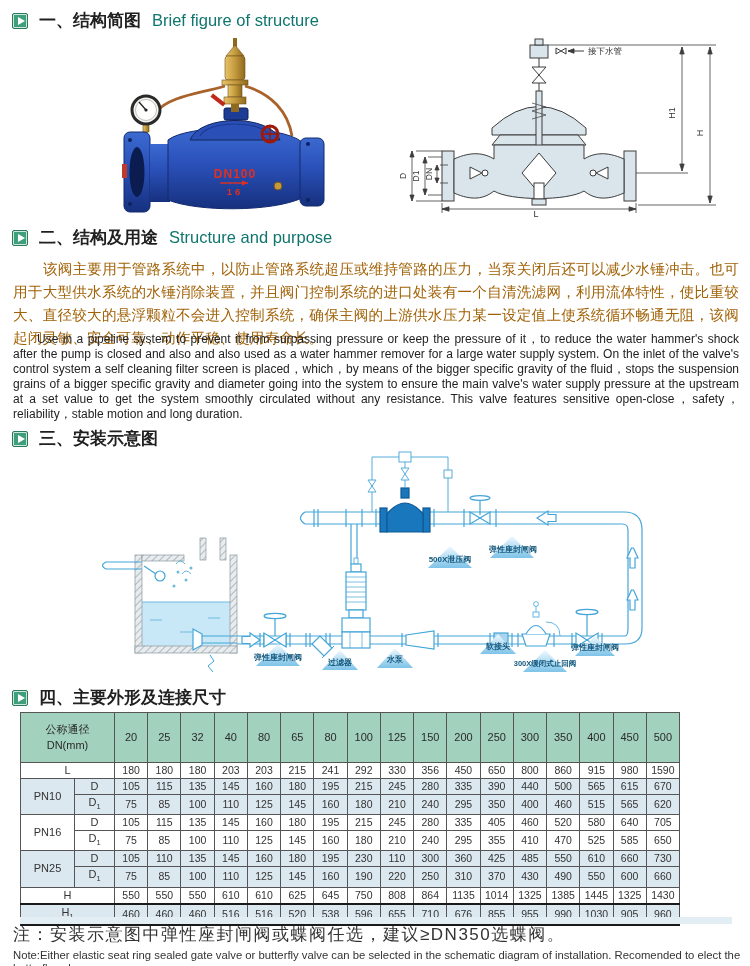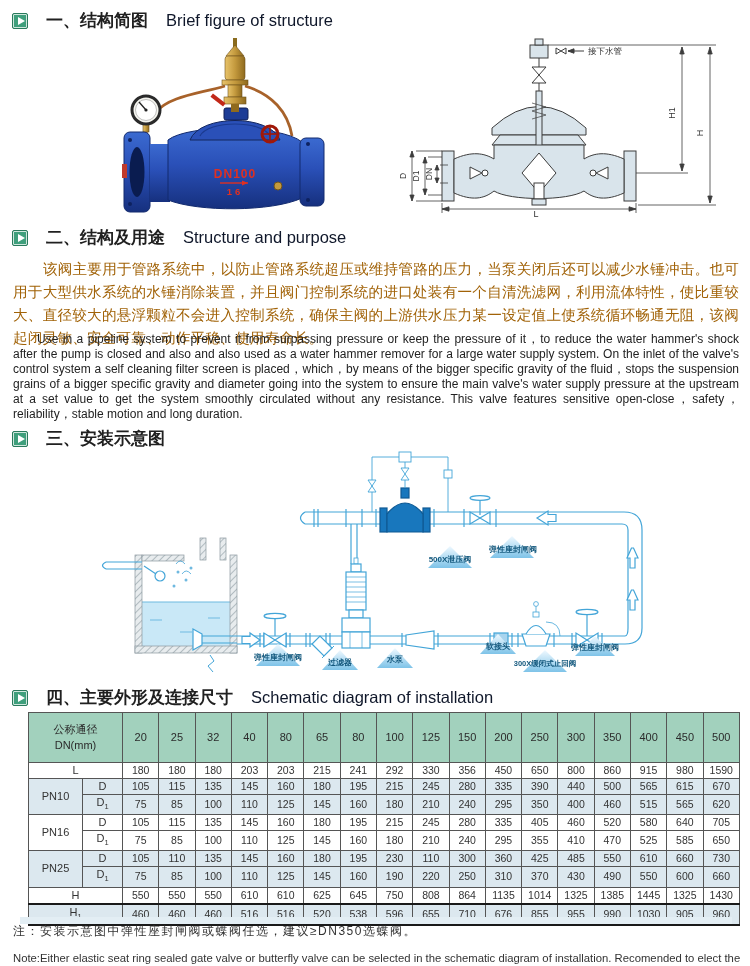--- a/index.html
+++ b/index.html
@@ -1,52 +1,52 @@
 <!DOCTYPE html>
 <html><head>
 <meta charset="utf-8">
 <style>
   *{margin:0;padding:0;box-sizing:border-box}
   html,body{width:750px;background:#ffffff}
   body{height:966px;position:relative;overflow:hidden;
        font-family:"Liberation Sans","DejaVu Sans",sans-serif;color:#1d1d1d}
   
-  .sec{position:absolute;left:12px;display:flex;align-items:center;gap:18px;white-space:nowrap}
+  .sec{position:absolute;left:12px;display:flex;align-items:center;gap:11px;white-space:nowrap}
   .sec-icon{width:16px;height:16px;background:#3f9f7c;border:1px solid #2a7a5c;border-radius:2px;
             display:inline-flex;align-items:center;justify-content:center;flex:0 0 auto;
             box-shadow:inset 0 0 0 1px #cfe8de}
   .sec-icon::after{content:"";display:block;margin-left:2px;
             border-left:7px solid #ffffff;border-top:4px solid transparent;border-bottom:4px solid transparent}
   .sec-cn{font-size:17px;font-weight:bold;color:#202020}
-  .sec-en{font-size:16.5px;color:#0f172a}
+  .sec-en{font-size:16.5px;color:#0f766e}
   #sec1{top:9px}#sec2{top:226px}#sec3{top:427px}#sec4{top:686px}
   
   #valve-photo{position:absolute;left:112px;top:36px}
   #valve-drawing{position:absolute;left:372px;top:33px}
   #install-diagram{position:absolute;left:50px;top:450px}
   
   .para{position:absolute;left:13px;width:726px;text-align:justify}
   #para-cn{top:258px;font-size:14.6px;line-height:23px;text-indent:2.05em;color:#a16207;letter-spacing:.2px}
   #para-en{top:332px;font-size:12px;line-height:15px;text-indent:2em;color:#222}
   
-  #tbl-wrap{position:absolute;left:28px;top:712px;width:712px}
+  #tbl-wrap{position:absolute;left:20px;top:712px;width:660px}
   table{border-collapse:collapse;width:100%;table-layout:fixed;font-size:10.5px;color:#333;
         border:1.5px solid #333}
   th,td{border:1px solid #555;text-align:center;padding:0;height:16px;line-height:15px;overflow:hidden}
   thead th{background:#a2d1bd;height:50px;font-weight:normal;font-size:11px;line-height:1.45;color:#2b2b2b}
   .c-group{width:54px}.c-param{width:40px}
   tr.shade td{background:#dce8ef}
   tr.hrow td{border-bottom:2px solid #1a1a1a}
   tbody tr:last-child td{border-bottom:2px solid #1a1a1a}
   td sub{font-size:7.5px}
   .glabel,.plabel{font-size:11px}
   #tbl-strip{position:absolute;left:20px;top:917px;width:712px;height:7px;background:#e3eef4}
   
   .notes{position:absolute;left:13px;top:923px;width:730px}
-  .note-cn{font-size:12px;color:#333;letter-spacing:1.5px;margin-bottom:12px}
+  .note-cn{font-size:17px;color:#333;letter-spacing:1.5px;margin-bottom:3px}
   .note-en{font-size:11.3px;color:#333;line-height:13px}
   
   svg text{font-family:"Liberation Sans","DejaVu Sans",sans-serif}
 </style>
 </head>
 <body>
 
 <div class="sec" id="sec1">
   <span class="sec-icon"></span>
   <span class="sec-cn">一、结构简图</span>
@@ -57,21 +57,20 @@
   <span class="sec-cn">二、结构及用途</span>
   <span class="sec-en">Structure and purpose</span>
 </div>
 <div class="sec" id="sec3">
   <span class="sec-icon"></span>
   <span class="sec-cn">三、安装示意图</span>
 </div>
 <div class="sec" id="sec4">
   <span class="sec-icon"></span>
   <span class="sec-cn">四、主要外形及连接尺寸</span>
-  <span class="sec-en">Schematic diagram of installation</span>
 </div>
 
 <svg id="valve-photo" width="226" height="180" viewBox="0 0 226 180">
   <defs>
     <linearGradient id="bodyG" x1="0" y1="0" x2="0" y2="1">
       <stop offset="0" stop-color="#3b6ad0"></stop>
         <stop offset=".45" stop-color="#2a50b8"></stop>
         <stop offset="1" stop-color="#16307e"></stop>
     </linearGradient>
     <linearGradient id="brassG" x1="0" y1="0" x2="1" y2="0">

